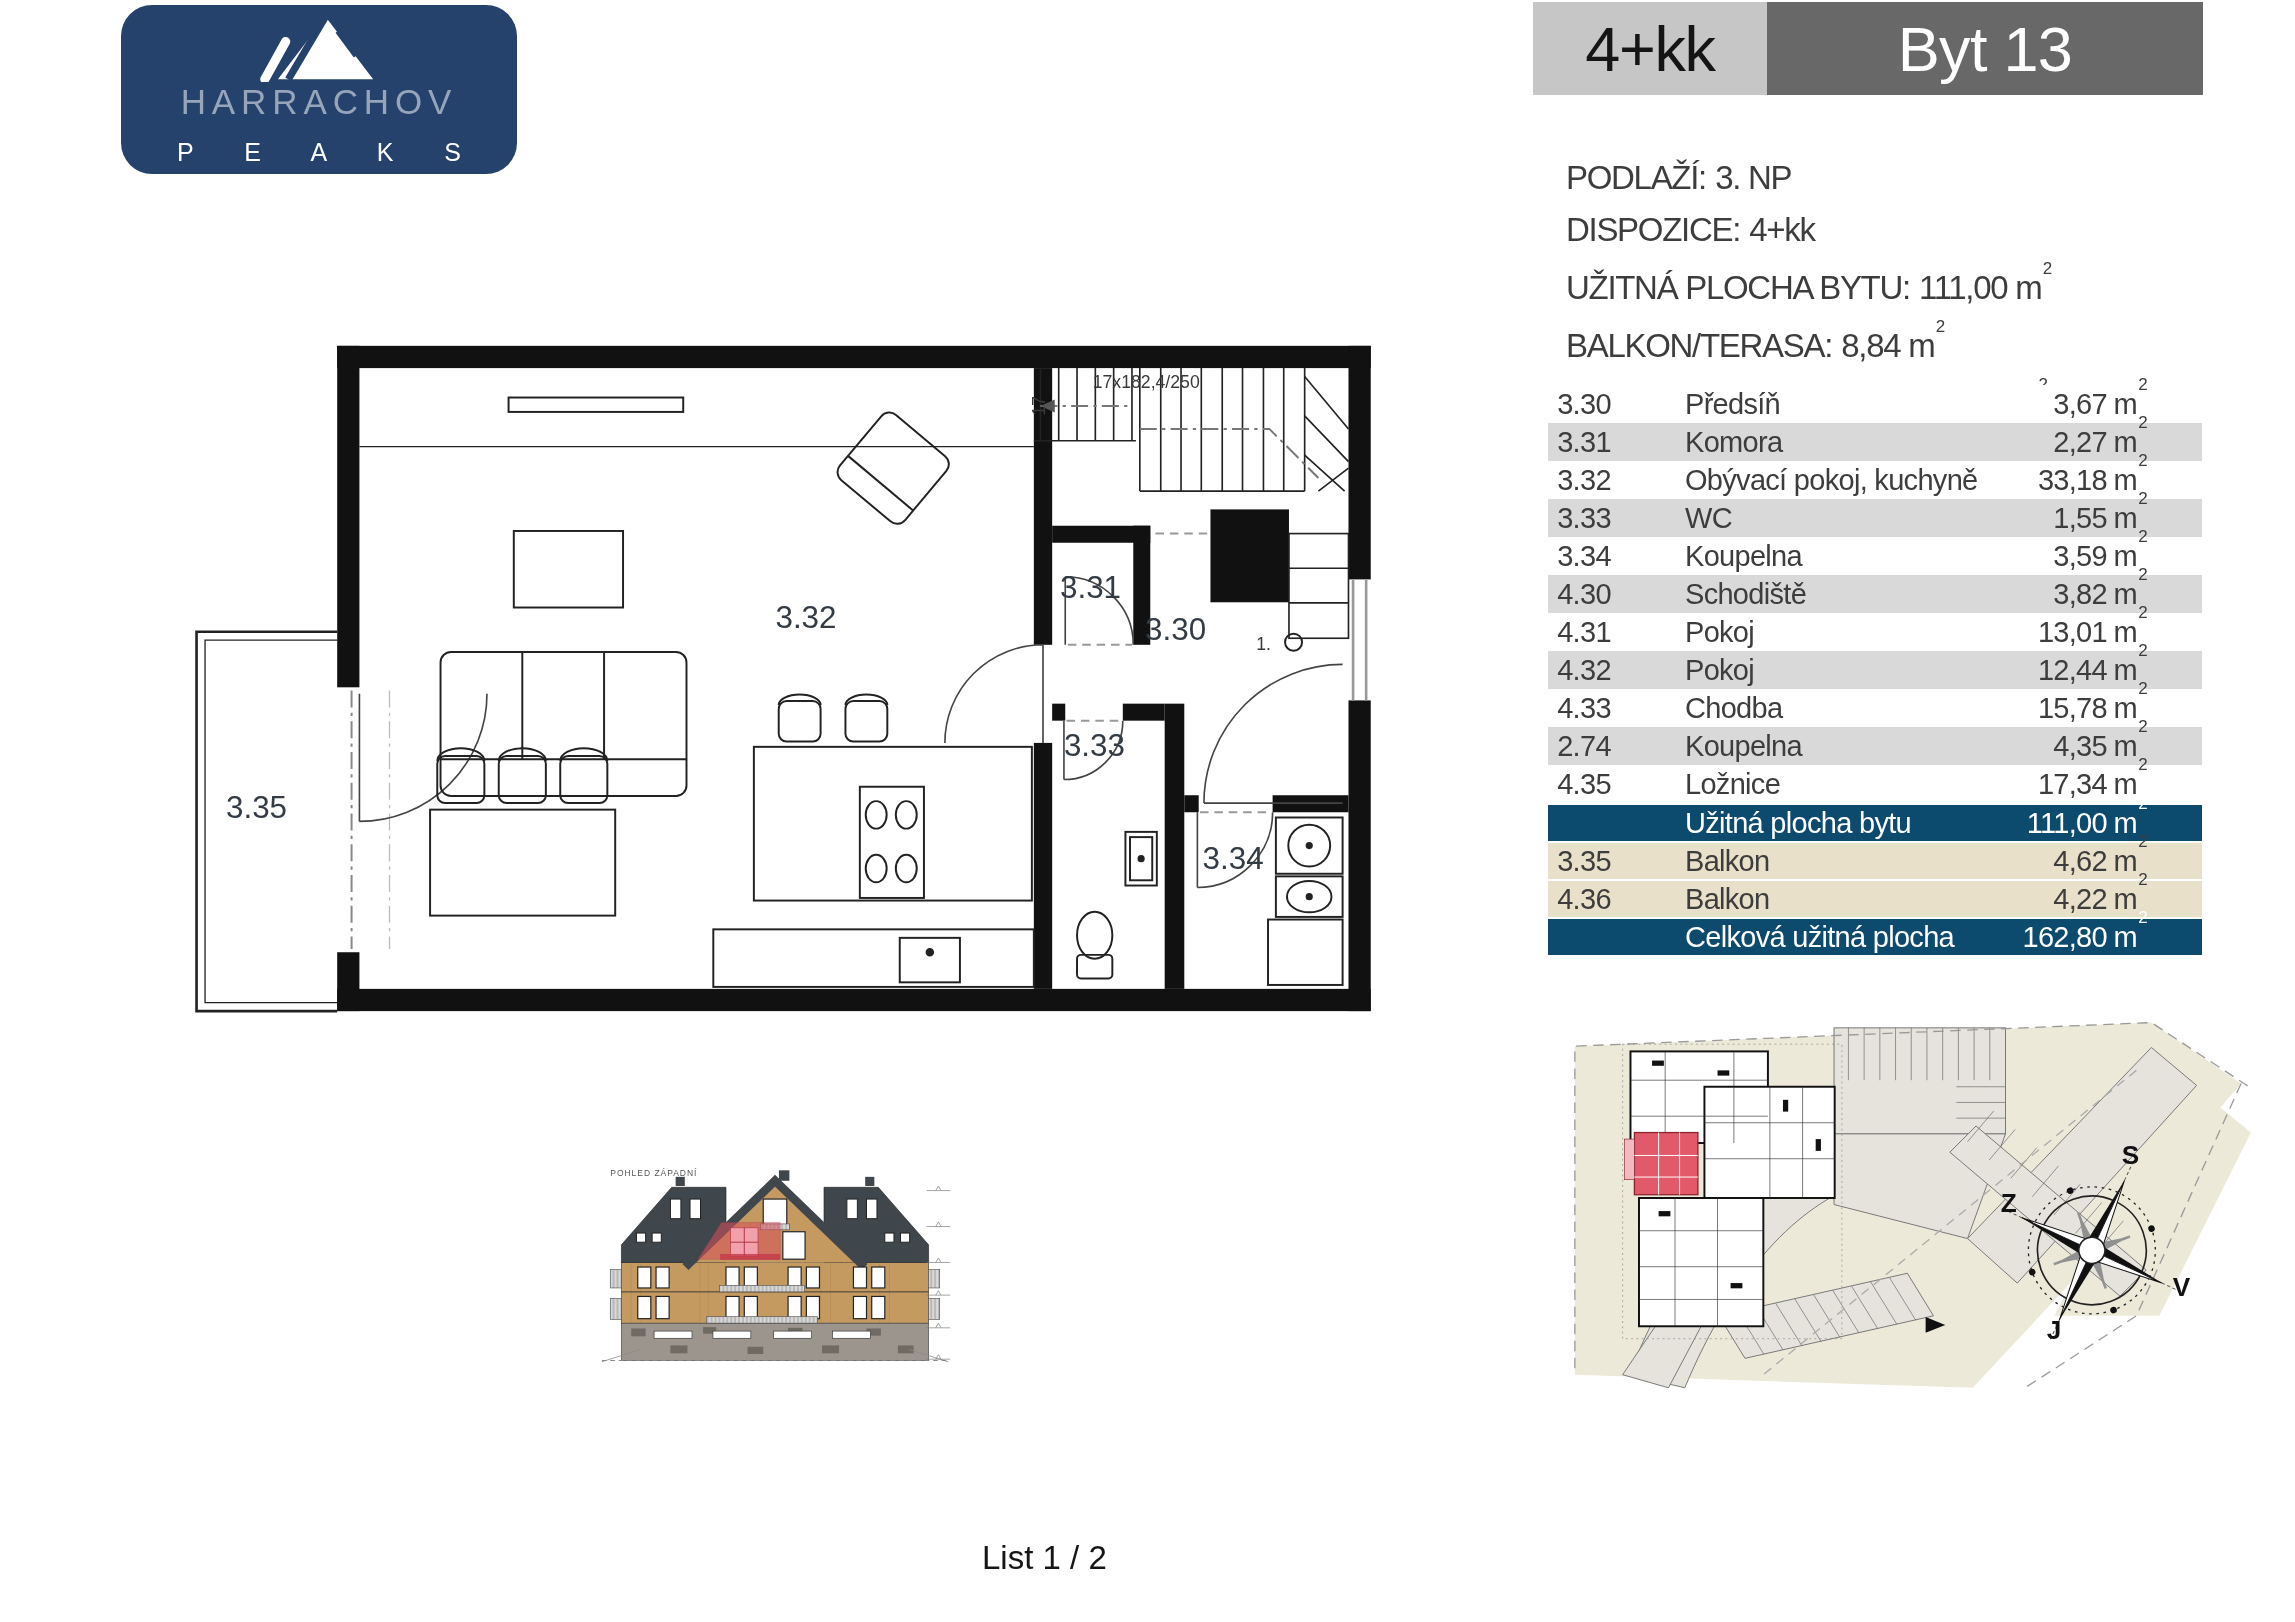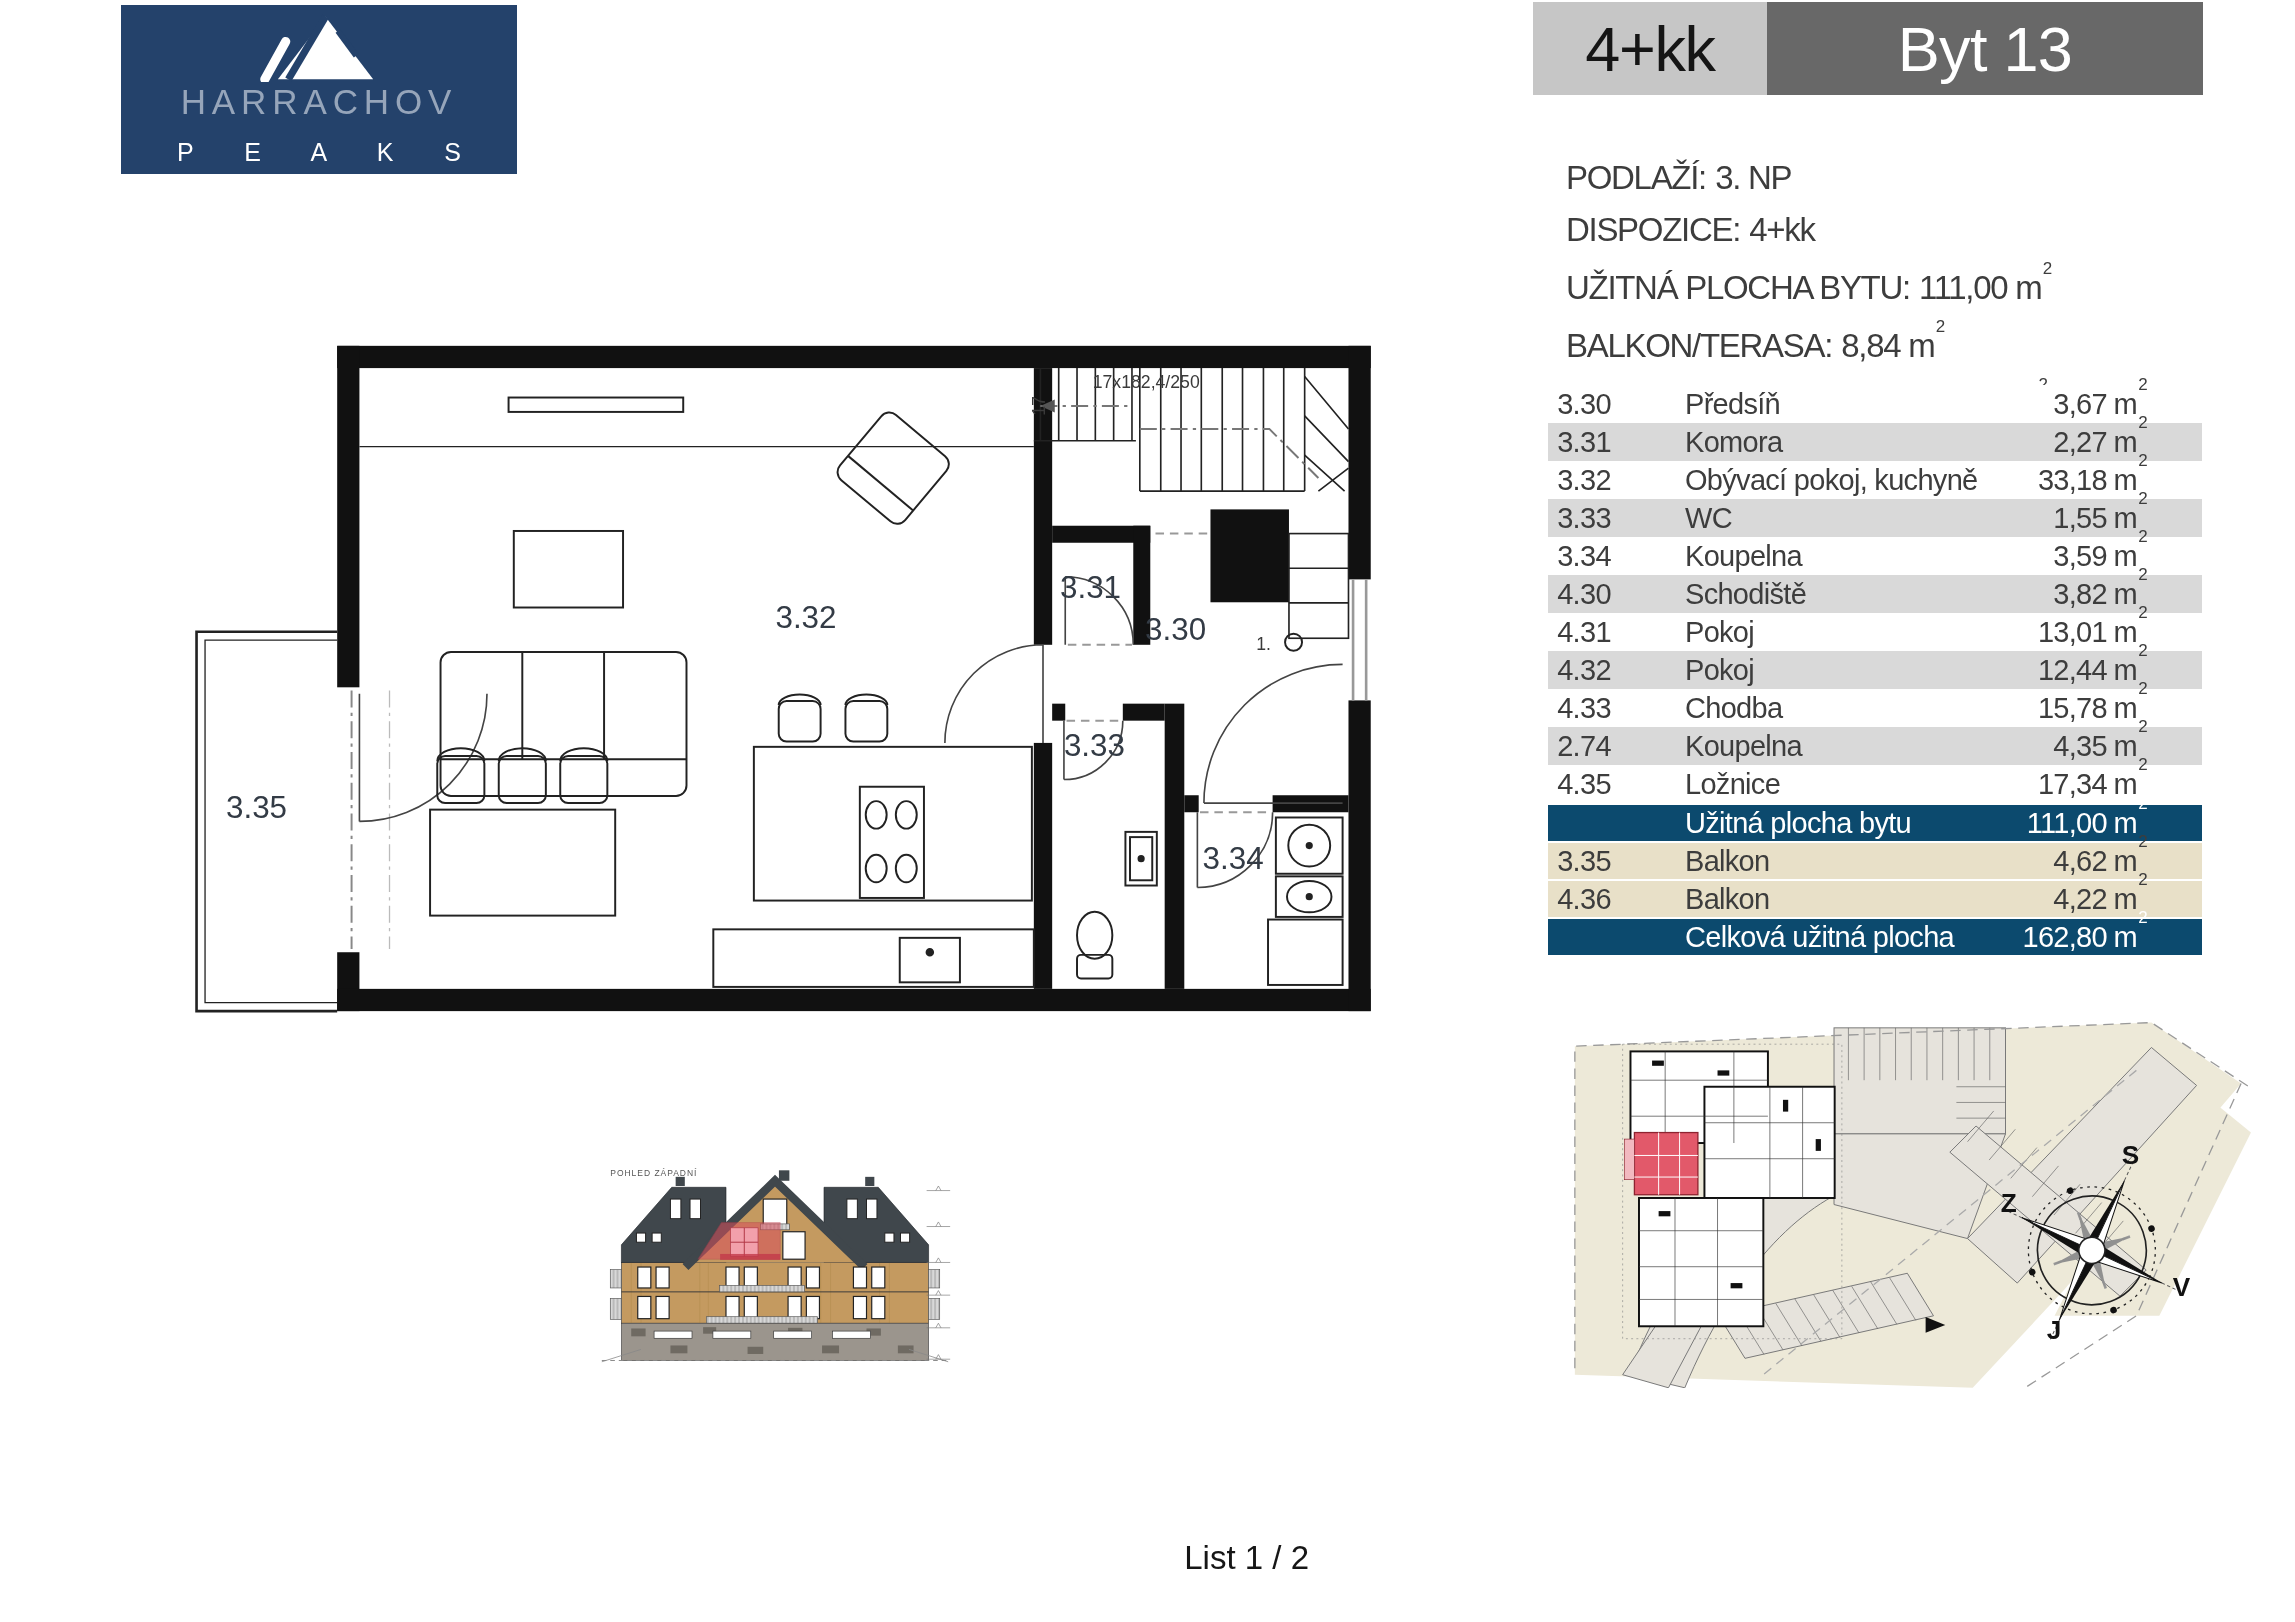--- a/index.html
+++ b/index.html
@@ -1,19 +1,19 @@
 <!DOCTYPE html>
 <html style="font-size:10.5px"><head>
 <meta charset="utf-8">
 <style>
   html,body{margin:0;padding:0;background:#ffffff;}
   #page{position:relative;width:2295px;height:1623px;background:#fff;overflow:hidden;
         font-family:"Liberation Sans", sans-serif;color:#3d3d3d;}
   
-  #logo{position:absolute;left:121px;top:5.2px;width:396px;height:169px;background:#24426B;text-align:center;}
+  #logo{position:absolute;left:121px;top:5.2px;width:396px;height:169px;background:#24426B;text-align:center;border-radius:31px;}
   #logo .brand-top{display:block;margin-top:77px;font-size:35px;letter-spacing:5.9px;color:#96A5BA;}
   #logo .brand-bottom{display:block;margin-top:16px;font-size:25px;letter-spacing:22px;text-indent:22px;color:#ffffff;}
   #logo svg{position:absolute;left:50%;transform:translateX(-50%);top:9.2px;}
   
   .hbox{position:absolute;top:2px;height:93px;display:flex;align-items:center;justify-content:center;}
   #hbox-type{left:1533px;width:234px;background:#C6C6C6;color:#151515;font-size:63px;letter-spacing:-1.3px;}
   #hbox-unit{left:1767px;width:436px;background:#686868;color:#ffffff;font-size:63px;letter-spacing:-0.7px;}
   
   #details{position:absolute;left:1566px;top:152px;}
   .dline{font-size:33px;line-height:52px;letter-spacing:-1.3px;color:#3d3d3d;white-space:nowrap;}
@@ -33,21 +33,21 @@
   .rg{background:#D9D9D9;}
   .rnavy{background:#0c4a6e;color:#ffffff;border-top:2.6px solid #fff;box-sizing:border-box;}
   .rbeige{background:#E8E0C8;border-top:2px solid #fff;box-sizing:border-box;}
   
   #floorplan{position:absolute;left:190px;top:337px;}
   #elevation{position:absolute;left:592px;top:1161px;}
   #siteplan{position:absolute;left:1567px;top:1008px;}
   .rlabel{font-size:48px;fill:#333b45;}
   .slabel{font-size:27px;fill:#3a3a3a;}
   
-  #footer{position:absolute;left:982px;top:1539px;width:327px;text-align:right;
+  #footer{position:absolute;left:982px;top:1539px;width:327px;text-align:left;
           font-size:33px;color:#161616;}
 </style>
 </head>
 <body>
 
 <div id="page">
 
   <div id="logo">
     <svg width="124" height="68" viewBox="0 0 190 104">
       <path d="M105,4 L178,100 H32 Z" fill="#ffffff"></path>

